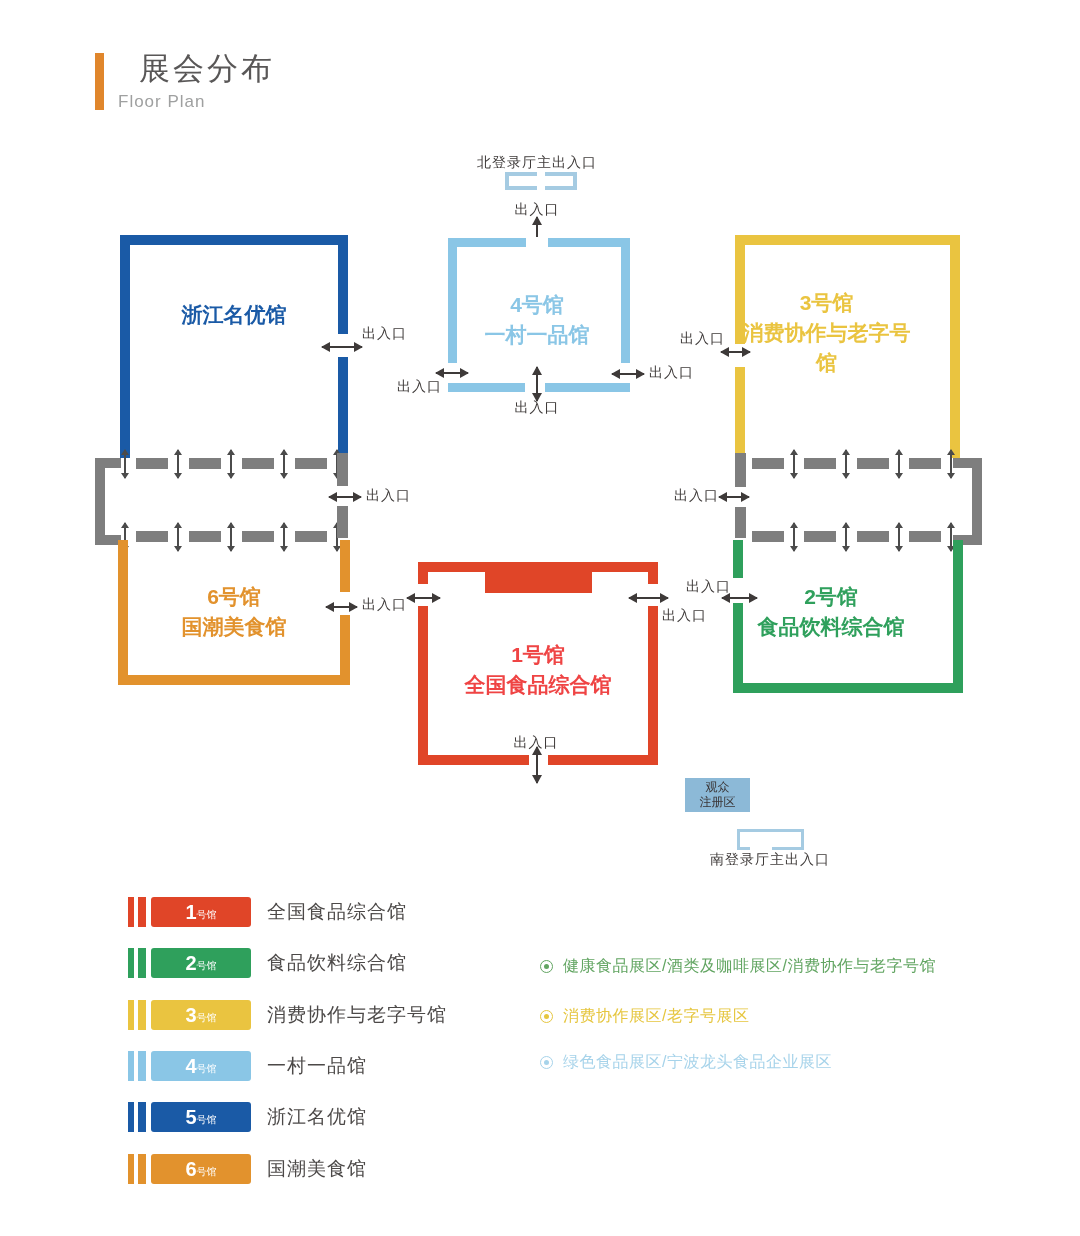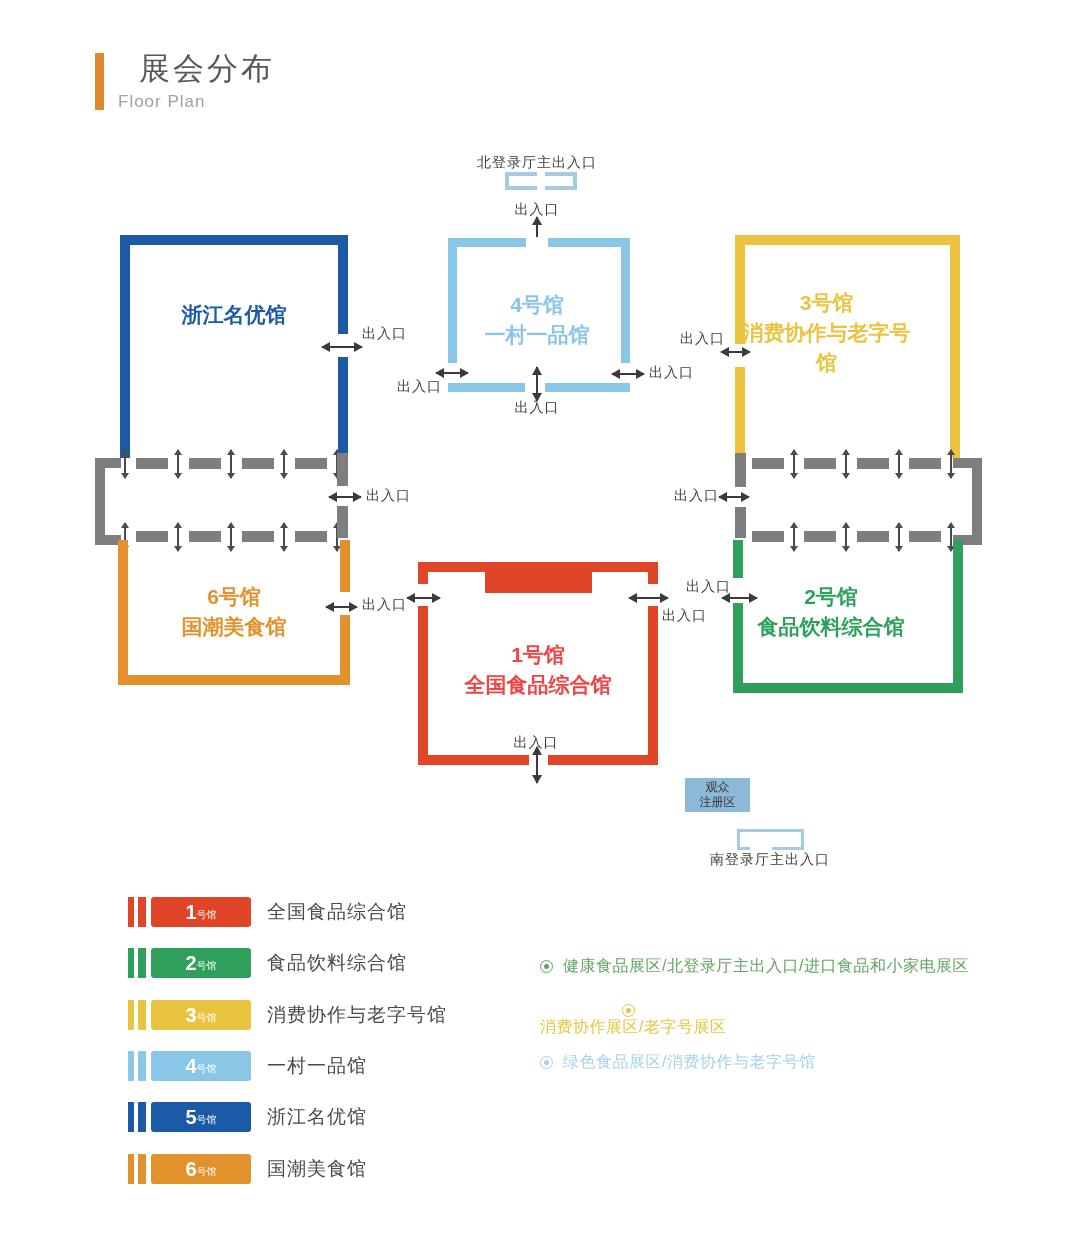--- a/index.html
+++ b/index.html
@@ -270,28 +270,28 @@
         <b>6</b>
         <i>号馆</i>
       </span>
     <span class="lname">国潮美食馆</span>
   </div>
 
   <div class="zone-row z1" style="top:954px;">
     <span class="zone-bullet">
         <span class="dot"></span>
       </span>
-    <span class="zone-text">健康食品展区/北登录厅主出入口/进口食品和小家电展区</span>
-  </div>
-  <div class="zone-row z2" style="top:1004px;flex-direction:column;">
+    <span class="zone-text">健康食品展区/酒类及咖啡展区/消费协作与老字号馆</span>
+  </div>
+  <div class="zone-row z2" style="top:1004px;">
     <span class="zone-bullet">
         <span class="dot"></span>
       </span>
     <span class="zone-text">消费协作展区/老字号展区</span>
   </div>
   <div class="zone-row z3" style="top:1050px;">
     <span class="zone-bullet">
         <span class="dot"></span>
       </span>
-    <span class="zone-text">绿色食品展区/消费协作与老字号馆</span>
+    <span class="zone-text">绿色食品展区/宁波龙头食品企业展区</span>
   </div>
 
 </div>
 
 </body></html>

